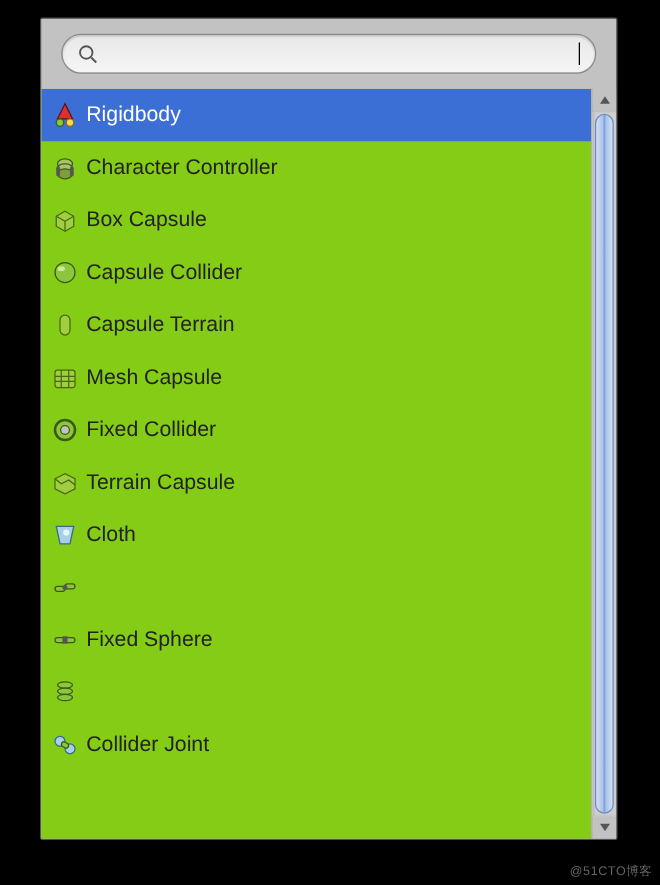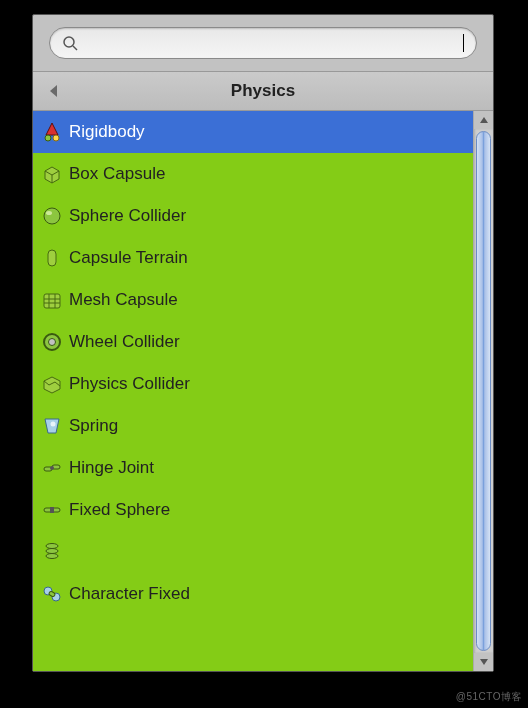--- a/index.html
+++ b/index.html
@@ -165,60 +165,64 @@
         <svg width="16" height="16" viewBox="0 0 16 16">
           <circle cx="7" cy="7" r="5" fill="none" stroke="#555" stroke-width="1.5"></circle>
           <line x1="11" y1="11" x2="15" y2="15" stroke="#555" stroke-width="1.5"></line>
         </svg>
       </span>
       <input class="search-input" value="" style="">
       <span class="cursor"></span>
     </div>
   </div>
 
-  <div class="header">
-    <span class="back-btn">
-      <svg width="14" height="14" viewBox="0 0 14 14">
-        <polygon points="10,1 3,7 10,13" fill="#6a6a6a"></polygon>
-      </svg>
-    </span>
-    <span class="header-title">Physics</span>
-  </div>
 
   <div class="list-area">
     <div class="list" id="list">
         <div class="list-item selected">
           <span class="icon">
             <svg width="22" height="22" viewBox="0 0 22 22">
               <polygon points="11,2 5,14 17,14" fill="#d93030" stroke="#5a1010"></polygon>
               <circle cx="7" cy="17" r="3" fill="#8cc63f" stroke="#3a5a10"></circle>
               <circle cx="15" cy="17" r="3" fill="#ffd84d" stroke="#8a6a10"></circle>
             </svg>
           </span>
           <span class="label">Rigidbody</span>
+        </div>
+        <div class="list-item">
+          <span class="icon">
+            <svg width="22" height="22" viewBox="0 0 22 22">
+              <ellipse cx="11" cy="8" rx="6" ry="4" fill="#a8c46a" stroke="#3a5a10"></ellipse>
+              <rect x="5" y="8" width="12" height="8" rx="5" fill="#a8c46a" stroke="#3a5a10"></rect>
+              <ellipse cx="11" cy="16" rx="6" ry="4" fill="#7da03a" stroke="#3a5a10"></ellipse>
+              <rect x="4" y="10" width="3" height="8" rx="1.5" fill="#555"></rect>
+              <rect x="15" y="10" width="3" height="8" rx="1.5" fill="#555"></rect>
+            </svg>
+          </span>
+          <span class="label">Character Controller</span>
         </div>
         <div class="list-item">
           <span class="icon">
             <svg width="22" height="22" viewBox="0 0 22 22">
               <polygon points="4,8 11,4 18,8 18,16 11,20 4,16" fill="#9fcf3f" stroke="#476a10"></polygon>
               <line x1="4" y1="8" x2="11" y2="12" stroke="#476a10"></line>
               <line x1="18" y1="8" x2="11" y2="12" stroke="#476a10"></line>
               <line x1="11" y1="12" x2="11" y2="20" stroke="#476a10"></line>
             </svg>
           </span>
           <span class="label">Box Capsule</span>
         </div>
         <div class="list-item">
           <span class="icon">
             <svg width="22" height="22" viewBox="0 0 22 22">
               <circle cx="11" cy="11" r="8" fill="#8cc63f" stroke="#3a5a10"></circle>
               <ellipse cx="8" cy="8" rx="3" ry="2" fill="#cde89a"></ellipse>
             </svg>
           </span>
-          <span class="label">Sphere Collider</span>
+          <span class="label">Capsule Collider</span>
         </div>
         <div class="list-item">
           <span class="icon">
             <svg width="22" height="22" viewBox="0 0 22 22">
               <rect x="7" y="3" width="8" height="16" rx="4" fill="#9fcf3f" stroke="#476a10"></rect>
             </svg>
           </span>
           <span class="label">Capsule Terrain</span>
         </div>
         <div class="list-item">
@@ -233,49 +237,48 @@
           </span>
           <span class="label">Mesh Capsule</span>
         </div>
         <div class="list-item">
           <span class="icon">
             <svg width="22" height="22" viewBox="0 0 22 22">
               <circle cx="11" cy="11" r="8" fill="#8cc63f" stroke="#3a5a10" stroke-width="2"></circle>
               <circle cx="11" cy="11" r="3.5" fill="#c2c2c2" stroke="#3a5a10"></circle>
             </svg>
           </span>
-          <span class="label">Wheel Collider</span>
+          <span class="label">Fixed Collider</span>
         </div>
         <div class="list-item">
           <span class="icon">
             <svg width="22" height="22" viewBox="0 0 22 22">
               <polygon points="3,8 11,4 19,8 19,16 11,20 3,16" fill="#9fcf3f" stroke="#476a10"></polygon>
               <polyline points="3,8 8,12 14,9 19,13" fill="none" stroke="#476a10"></polyline>
             </svg>
           </span>
-          <span class="label">Physics Collider</span>
+          <span class="label">Terrain Capsule</span>
         </div>
         <div class="list-item">
           <span class="icon">
             <svg width="22" height="22" viewBox="0 0 22 22">
               <path d="M4 4 L18 4 L15 18 L7 18 Z" fill="#a7d0e8" stroke="#3a6a8a"></path>
               <circle cx="12" cy="9" r="2.5" fill="#e8f3fa"></circle>
             </svg>
           </span>
-          <span class="label">Spring</span>
+          <span class="label">Cloth</span>
         </div>
         <div class="list-item">
           <span class="icon">
             <svg width="22" height="22" viewBox="0 0 22 22">
               <rect x="3" y="10" width="8" height="4" rx="2" fill="#8cc63f" stroke="#3a5a10"></rect>
               <rect x="11" y="8" width="8" height="4" rx="2" fill="#8cc63f" stroke="#3a5a10"></rect>
               <circle cx="11" cy="11" r="2" fill="#555"></circle>
             </svg>
           </span>
-          <span class="label">Hinge Joint</span>
         </div>
         <div class="list-item">
           <span class="icon">
             <svg width="22" height="22" viewBox="0 0 22 22">
               <rect x="3" y="9" width="8" height="4" rx="2" fill="#8cc63f" stroke="#3a5a10"></rect>
               <rect x="11" y="9" width="8" height="4" rx="2" fill="#8cc63f" stroke="#3a5a10"></rect>
               <rect x="9" y="8" width="4" height="6" fill="#555"></rect>
             </svg>
           </span>
           <span class="label">Fixed Sphere</span>
@@ -290,21 +293,21 @@
           </span>
         </div>
         <div class="list-item">
           <span class="icon">
             <svg width="22" height="22" viewBox="0 0 22 22">
               <circle cx="7" cy="8" r="4" fill="#a7d0e8" stroke="#3a6a8a"></circle>
               <circle cx="15" cy="14" r="4" fill="#a7d0e8" stroke="#3a6a8a"></circle>
               <rect x="8" y="9" width="6" height="4" rx="2" fill="#8cc63f" stroke="#3a5a10" transform="rotate(30 11 11)"></rect>
             </svg>
           </span>
-          <span class="label">Character Fixed</span>
+          <span class="label">Collider Joint</span>
         </div>
       </div>
     <div class="scrollbar-area">
       <div class="scroll-arrow">
         <svg width="10" height="8" viewBox="0 0 10 8">
             <polygon points="5,1 9,7 1,7" fill="#555"></polygon>
           </svg>
       </div>
       <div class="scroll-track">
         <div class="scroll-thumb"></div>

